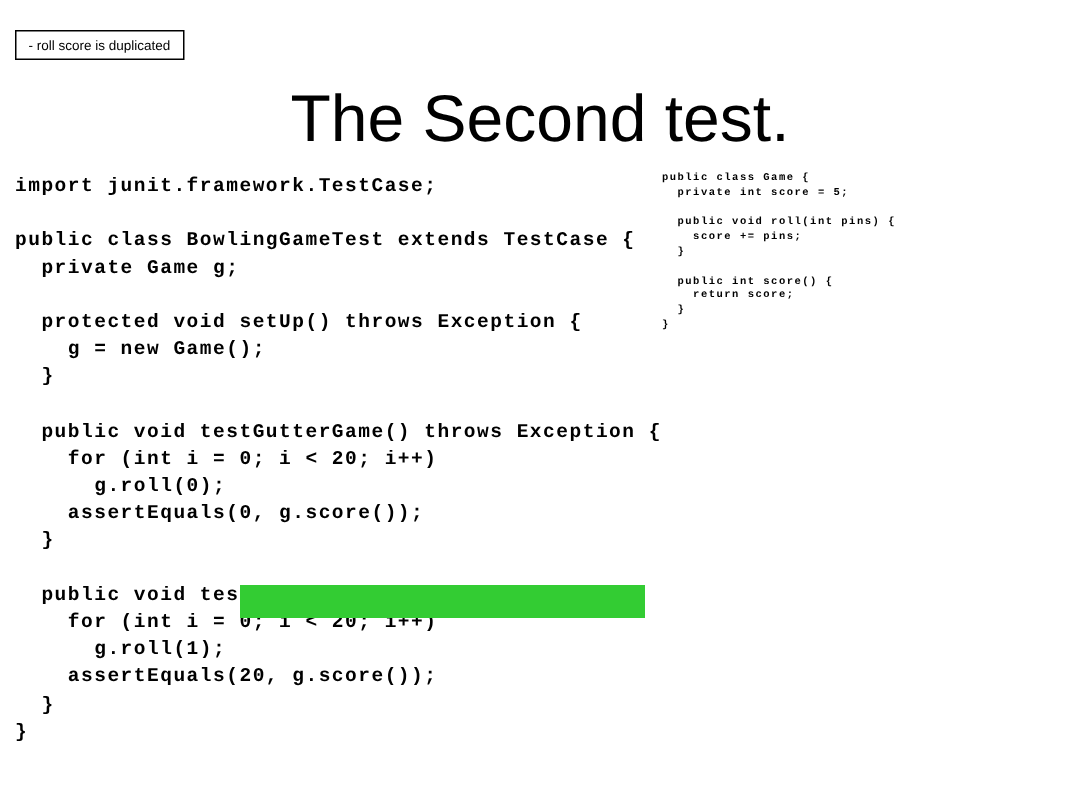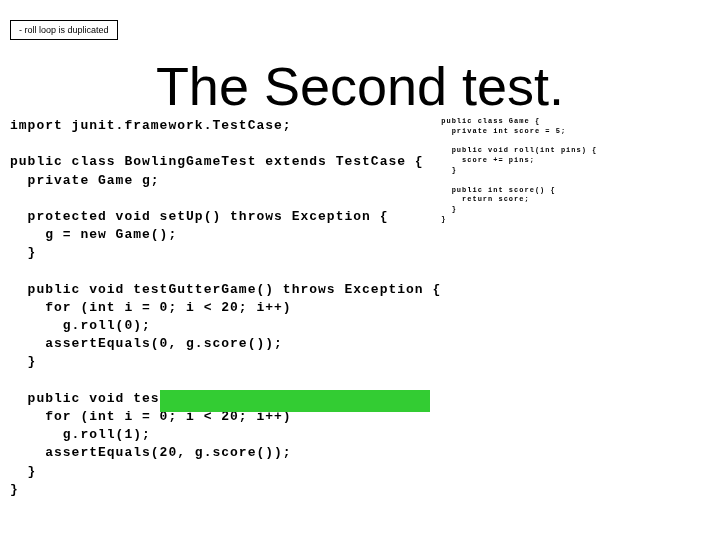--- a/index.html
+++ b/index.html
@@ -16,23 +16,24 @@
     position: absolute;
     top: 20px;
     left: 10px;
     border: 1px solid #000;
     padding: 4px 8px;
     font-size: 9px;
     background: #fff;
   }
   .title {
     text-align: center;
-    font-size: 54px;
+    font-size: 44px;
     font-weight: normal;
     margin-top: 55px;
+    margin-bottom: 10px;
     font-family: Arial, sans-serif;
   }
   .code-columns {
     display: flex;
     padding: 0 10px;
   }
   .code-left {
     flex: 0 0 58%;
     font-family: "Courier New", monospace;
     font-size: 13px;
@@ -56,21 +57,21 @@
     top: 390px;
     width: 270px;
     height: 22px;
     background: #33cc33;
   }
 </style>
 </head>
 <body>
 
 <div class="note-box">
-  <span>- roll loop is duplicated</span>
+  <span>- roll score is duplicated</span>
 </div>
 
 <div class="title">The Second test.</div>
 
 <div class="code-columns">
   <div class="code-left">import junit.framework.TestCase;
 
 public class BowlingGameTest extends TestCase {
   private Game g;
 

